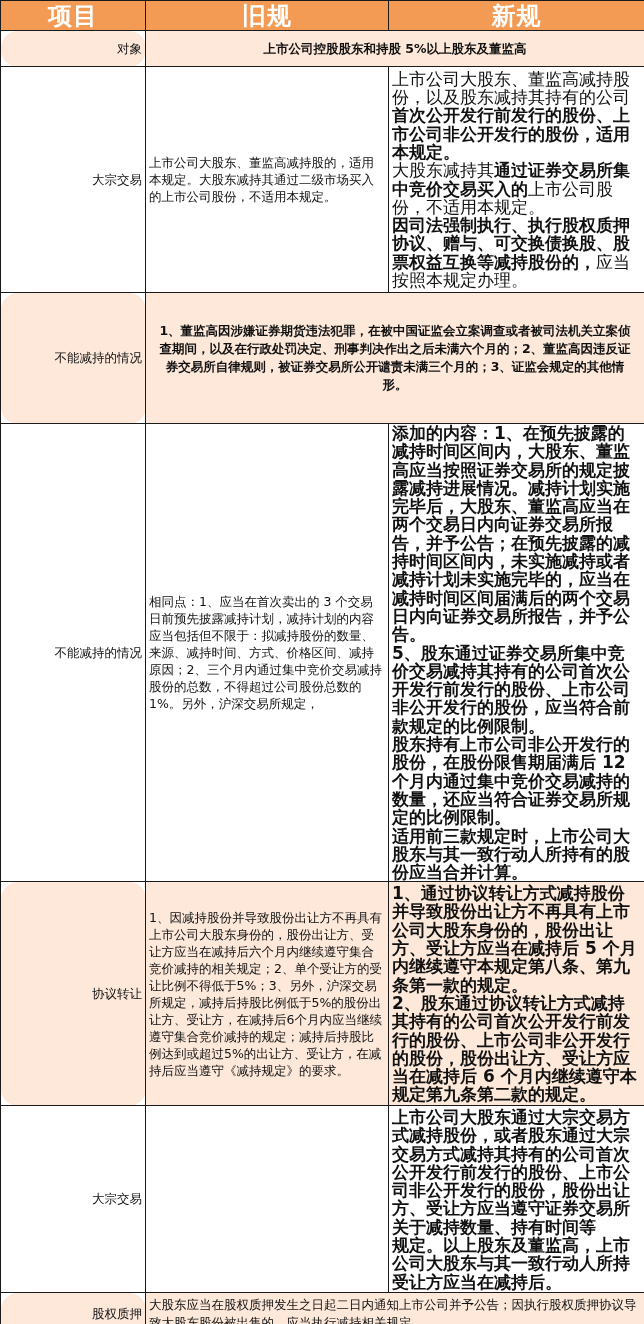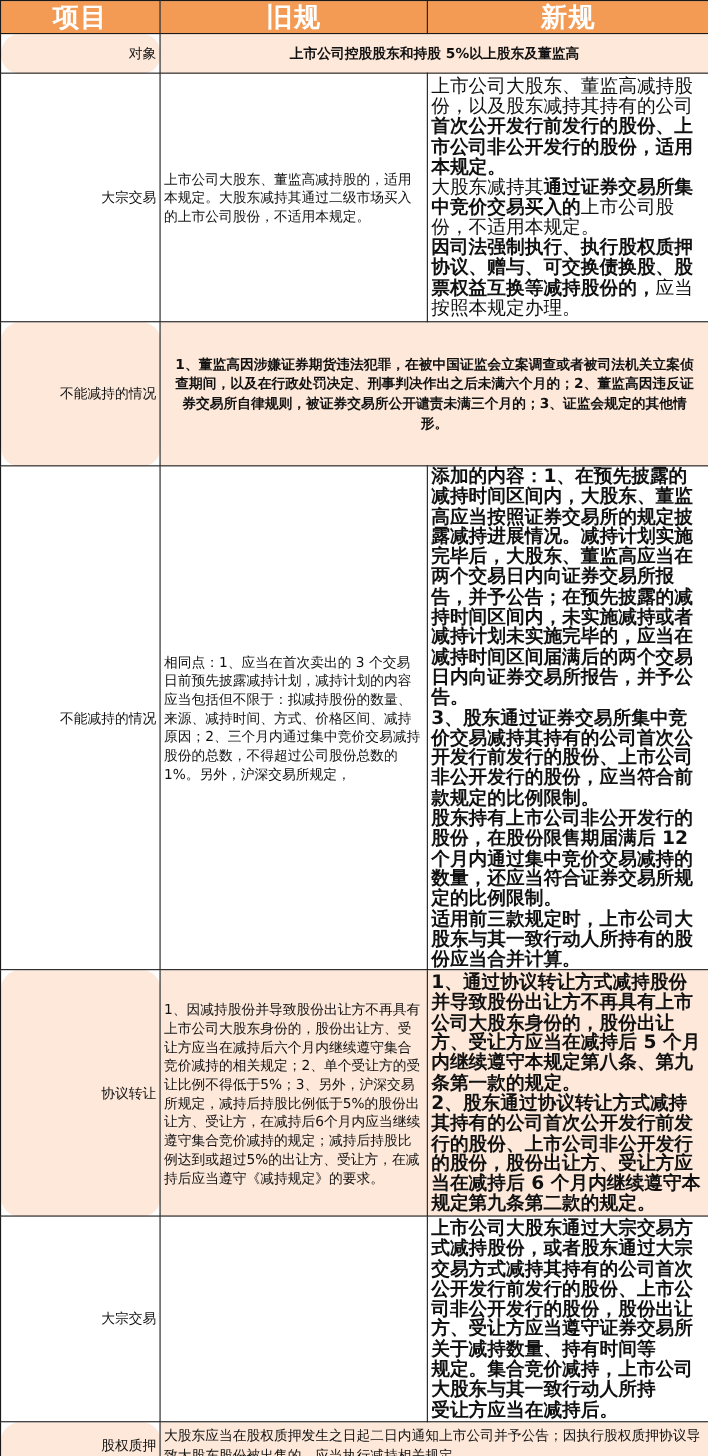--- a/index.html
+++ b/index.html
@@ -52,41 +52,41 @@
   <tr class="peach" style="height:131px;">
     <td class="c-label">不能减持的情况</td>
     <td colspan="2" class="center" style="padding:0 12px;">1、董监高因涉嫌证券期货违法犯罪，在被中国证监会立案调查或者被司法机关立案侦查期间，以及在行政处罚决定、刑事判决作出之后未满六个月的；2、董监高因违反证券交易所自律规则，被证券交易所公开谴责未满三个月的；3、证监会规定的其他情形。</td>
   </tr>
 
   <tr class="white" style="height:447px;">
     <td class="c-label">不能减持的情况</td>
     <td class="oldtxt">相同点：1、应当在首次卖出的 3 个交易日前预先披露减持计划，减持计划的内容应当包括但不限于：拟减持股份的数量、来源、减持时间、方式、价格区间、减持原因；2、三个月内通过集中竞价交易减持股份的总数，不得超过公司股份总数的1%。另外，沪深交易所规定，</td>
     <td class="newtxt">
       <b>添加的内容：1、在预先披露的减持时间区间内，大股东、董监高应当按照证券交易所的规定披露减持进展情况。减持计划实施完毕后，大股东、董监高应当在两个交易日内向证券交易所报告，并予公告；在预先披露的减持时间区间内，未实施减持或者减持计划未实施完毕的，应当在减持时间区间届满后的两个交易日内向证券交易所报告，并予公告。</b><br>
-      <b>3、股东通过证券交易所集中竞价交易减持其持有的公司首次公开发行前发行的股份、上市公司非公开发行的股份，应当符合前款规定的比例限制。</b><br>
+      <b>5、股东通过证券交易所集中竞价交易减持其持有的公司首次公开发行前发行的股份、上市公司非公开发行的股份，应当符合前款规定的比例限制。</b><br>
       <b>股东持有上市公司非公开发行的股份，在股份限售期届满后 12 个月内通过集中竞价交易减持的数量，还应当符合证券交易所规定的比例限制。</b><br>
       <b>适用前三款规定时，上市公司大股东与其一致行动人所持有的股份应当合并计算。</b>
     </td>
   </tr>
 
   <tr class="peach" style="height:224px;">
     <td class="c-label">协议转让</td>
     <td class="oldtxt">1、因减持股份并导致股份出让方不再具有上市公司大股东身份的，股份出让方、受让方应当在减持后六个月内继续遵守集合竞价减持的相关规定；2、单个受让方的受让比例不得低于5%；3、另外，沪深交易所规定，减持后持股比例低于5%的股份出让方、受让方，在减持后6个月内应当继续遵守集合竞价减持的规定；减持后持股比例达到或超过5%的出让方、受让方，在减持后应当遵守《减持规定》的要求。</td>
     <td class="newtxt">
       <b>1、通过协议转让方式减持股份并导致股份出让方不再具有上市公司大股东身份的，股份出让方、受让方应当在减持后 5 个月内继续遵守本规定第八条、第九条第一款的规定。</b><br>
       <b>2、股东通过协议转让方式减持其持有的公司首次公开发行前发行的股份、上市公司非公开发行的股份，股份出让方、受让方应当在减持后 6 个月内继续遵守本规定第九条第二款的规定。</b>
     </td>
   </tr>
 
   <tr class="white" style="height:187px;">
     <td class="c-label">大宗交易</td>
     <td class="oldtxt"></td>
     <td class="newtxt">
       <b>上市公司大股东通过大宗交易方式减持股份，或者股东通过大宗交易方式减持其持有的公司首次公开发行前发行的股份、上市公司非公开发行的股份，股份出让方、受让方应当遵守证券交易所关于减持数量、持有时间等</b><br>
-      <b>规定。集合竞价减持，上市公司大股东与其一致行动人所持</b><br>
+      <b>规定。以上股东及董监高，上市公司大股东与其一致行动人所持</b><br>
       <b>受让方应当在减持后。</b>
     </td>
   </tr>
 
   <tr class="peach" style="height:43px;">
     <td class="c-label">股权质押</td>
     <td colspan="2">大股东应当在股权质押发生之日起二日内通知上市公司并予公告；因执行股权质押协议导致大股东股份被出售的，应当执行减持相关规定。</td>
   </tr>
 </tbody>
   </table>

